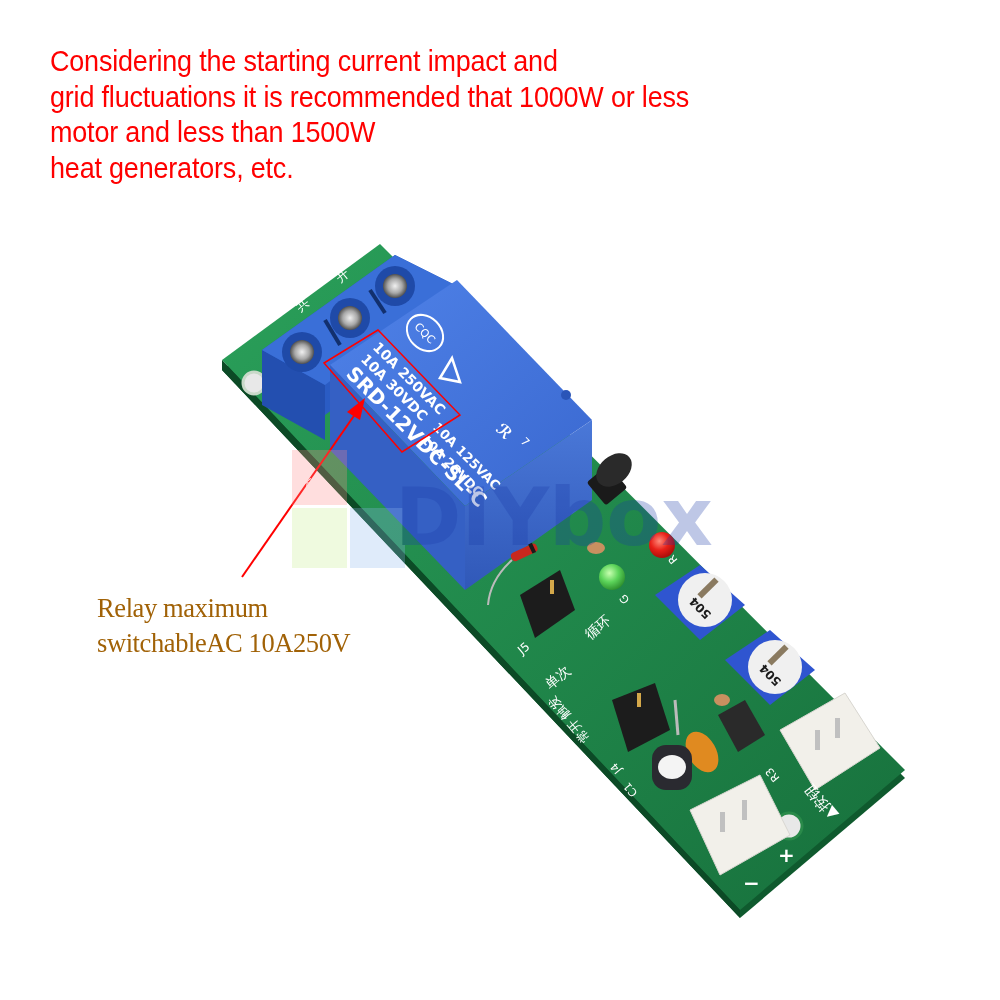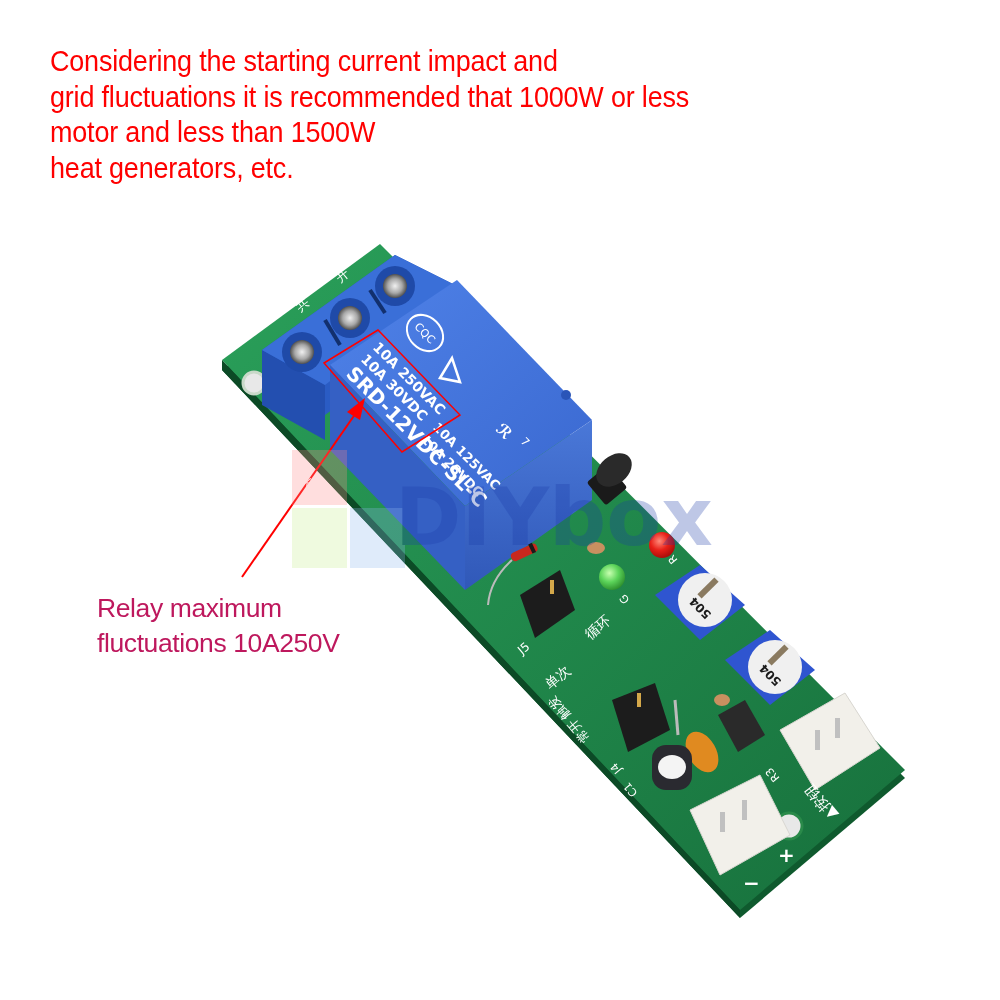--- a/index.html
+++ b/index.html
@@ -6,21 +6,21 @@
   body { width: 1000px; height: 1000px; position: relative; overflow: hidden; font-family: "DejaVu Sans", sans-serif; }
   .caption-top {
     position: absolute; left: 50px; top: 44px;
     color: #ff0000; font-family: "Liberation Sans", sans-serif;
     font-size: 29px; line-height: 35.5px; letter-spacing: -0.2px;
     transform: scaleX(0.93); transform-origin: left top;
   }
   .caption-top div { white-space: nowrap; }
   .caption-relay {
     position: absolute; left: 97px; top: 591px;
-    color: #be185d; font-family: Liberation Sans, sans-serif;
+    color: #a16207; font-family: Liberation Serif, serif;
     font-size: 26.5px; line-height: 35px; letter-spacing: -0.4px;
   }
   .caption-relay div { white-space: nowrap; }
   svg.photo { position: absolute; left: 0; top: 0; }
   .pcb-text { font-family: "DejaVu Sans", sans-serif; fill: #ffffff; }
 </style>
 </head>
 <body>
 
 <svg class="photo" width="1000" height="1000" viewBox="0 0 1000 1000">
@@ -194,14 +194,14 @@
 
 <div class="caption-top">
   <div>Considering the starting current impact and</div>
   <div>grid fluctuations it is recommended that 1000W or less</div>
   <div>motor and less than 1500W</div>
   <div>heat generators, etc.</div>
 </div>
 
 <div class="caption-relay">
   <div>Relay maximum</div>
-  <div>fluctuations 10A250V</div>
+  <div>switchableAC 10A250V</div>
 </div>
 
 </body></html>

